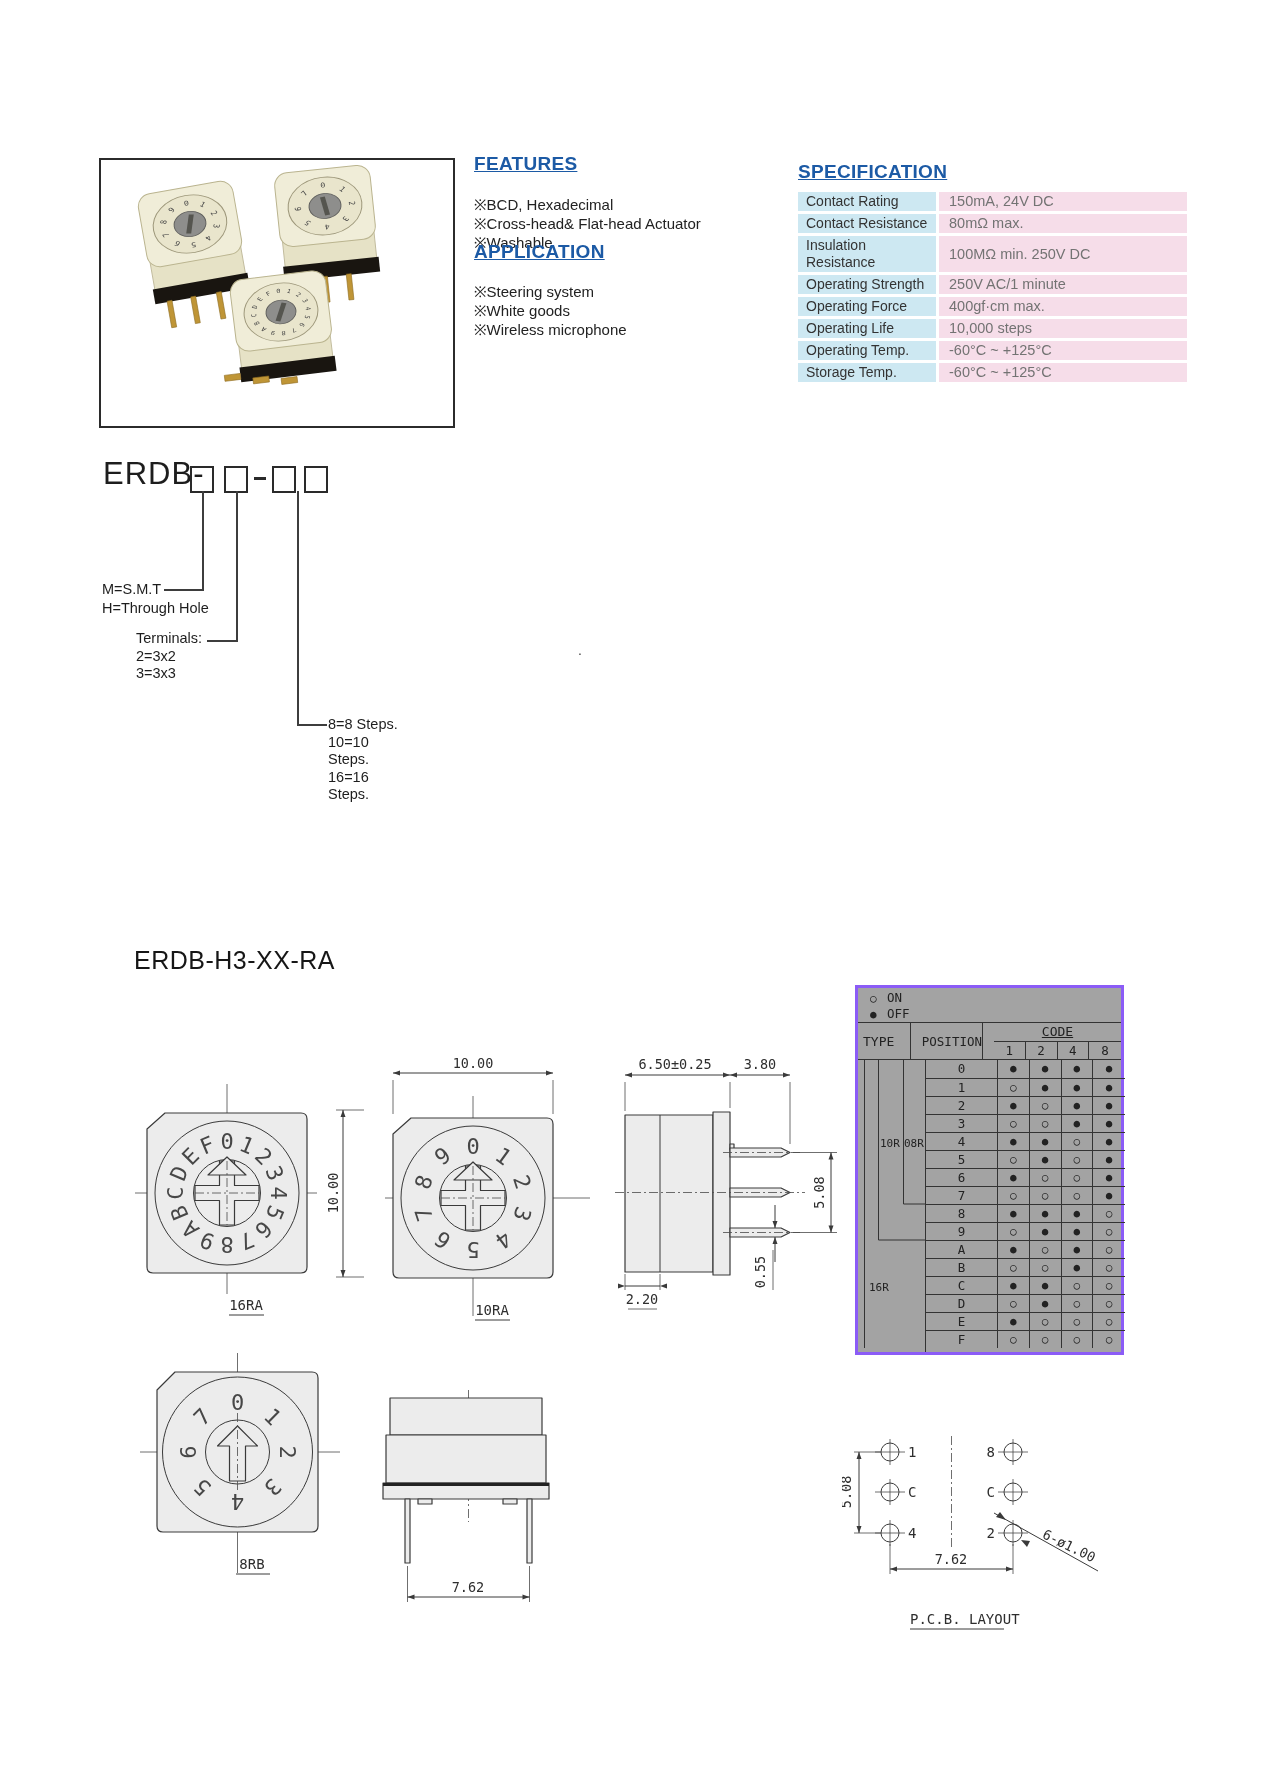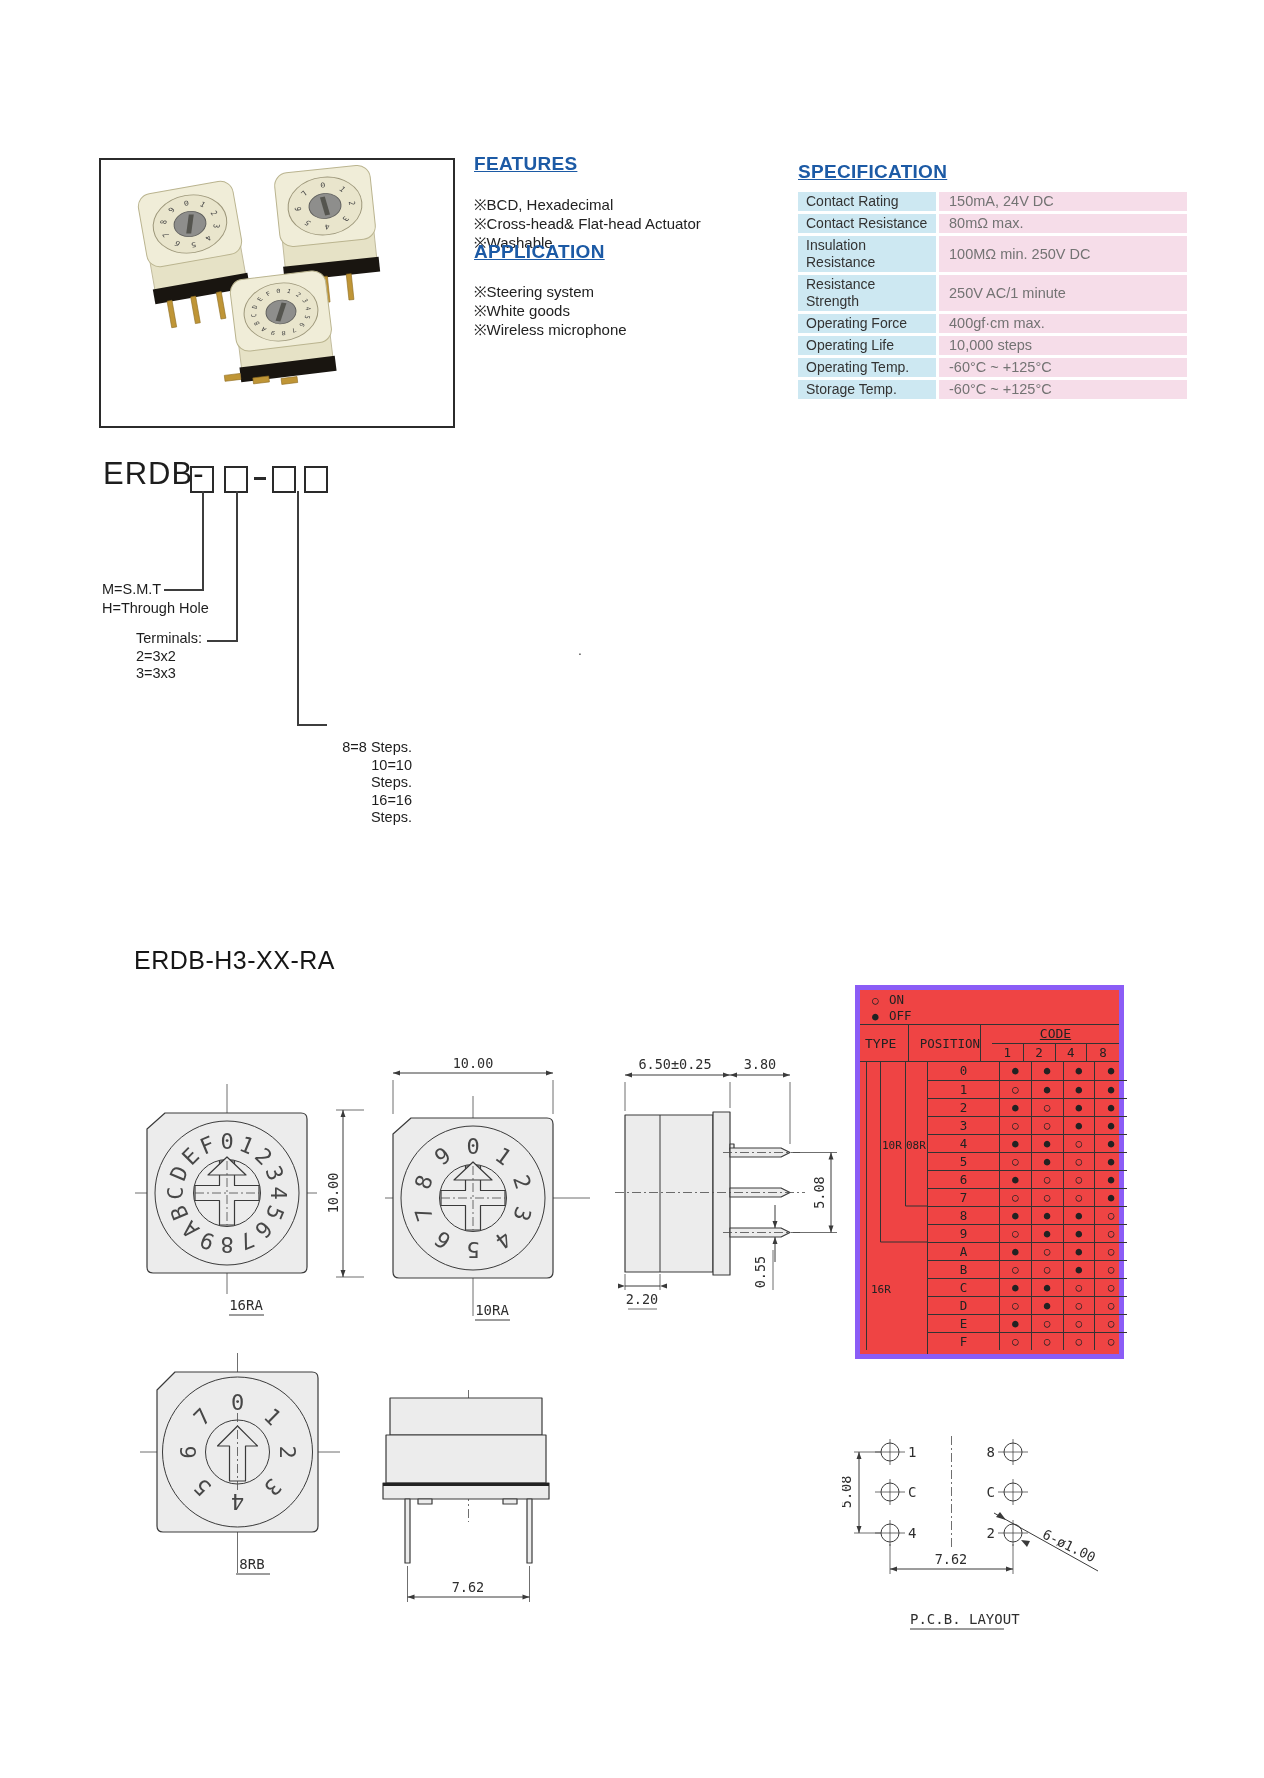--- a/index.html
+++ b/index.html
@@ -20,38 +20,38 @@
   .spec-label{display:table-cell;width:122px;background:#cde8f2;padding:1px 8px;
               font-size:14px;line-height:17px;vertical-align:middle;color:#333;}
   .spec-value{display:table-cell;width:228px;background:#f6dde9;padding:1px 10px;
               font-size:14.5px;line-height:17px;vertical-align:middle;color:#737373;}
 
   
   .pn-prefix{font-size:31px;color:#1d1d1d;letter-spacing:1px;}
   .pn-box{border:2px solid #2a2a2a;width:20px;height:23px;}
   .pn-line{background:#3d3d3d;}
   .pn-text{font-size:14.5px;line-height:18.5px;color:#1d1d1d;}
-  .pn-steps{text-align:right;margin-top:23px;}
+  .pn-steps{}
 
   .draw-title{font-size:25px;color:#161616;letter-spacing:.5px;}
 
   
   svg text{font-family:"DejaVu Sans Mono","Liberation Mono",monospace;}
   .bo{fill:#ececec;stroke:#3a3a3a;stroke-width:1.2;stroke-linejoin:round;}
   .ln{fill:none;stroke:#3a3a3a;stroke-width:1;}
   .tl{fill:none;stroke:#4a4a4a;stroke-width:.8;}
   .xl{fill:none;stroke:#4a4a4a;stroke-width:.8;}
   .cl{fill:none;stroke:#4a4a4a;stroke-width:.8;stroke-dasharray:9 3 2 3;}
   .ah{fill:#3a3a3a;stroke:none;}
   .dt{font-size:13.5px;fill:#2e2e2e;}
   .lbl{font-size:14px;fill:#2e2e2e;}
   .dial-char{fill:#474747;}
 
   
-  .ct{left:855px;top:985px;width:269px;border:5px solid #8b5cf6;background:#ef4444;
+  .ct{left:855px;top:985px;width:269px;border:3px solid #8b5cf6;background:#a3a3a3;
       font-family:"DejaVu Sans Mono","Liberation Mono",monospace;color:#222;box-sizing:border-box;}
   .ct *{box-sizing:border-box;}
   .ct-legend{height:35px;border-bottom:1px solid #333;padding:3px 0 0 12px;font-size:12.5px;line-height:14.5px;}
   .ct-lg-glyph{display:inline-block;width:17px;font-size:11px;}
   .ct-header{display:flex;height:37px;border-bottom:1px solid #333;gap:11px;}
   .ct-h-type{width:68px;border-right:1px solid #333;display:flex;align-items:center;padding-left:5px;font-size:13px;}
   .ct-h-pos{width:72px;border-right:1px solid #333;display:flex;align-items:center;justify-content:center;font-size:12.5px;}
   .ct-h-code{flex:1;}
   .ct-h-code-top{height:19px;border-bottom:1px solid #333;text-align:center;font-size:13px;line-height:18px;text-decoration:underline;}
   .ct-h-code-cols{display:flex;height:18px;}
@@ -197,21 +197,21 @@
           <div class="spec-label">Contact Resistance</div>
           <div class="spec-value">80mΩ max.</div>
         </div>
 
         <div class="spec-row">
           <div class="spec-label">Insulation Resistance</div>
           <div class="spec-value">100MΩ min. 250V DC</div>
         </div>
 
         <div class="spec-row">
-          <div class="spec-label">Resistance Strength</div>
+          <div class="spec-label">Operating Strength</div>
           <div class="spec-value">250V AC/1 minute</div>
         </div>
 
         <div class="spec-row">
           <div class="spec-label">Operating Force</div>
           <div class="spec-value">400gf·cm max.</div>
         </div>
 
         <div class="spec-row">
           <div class="spec-label">Operating Life</div>

